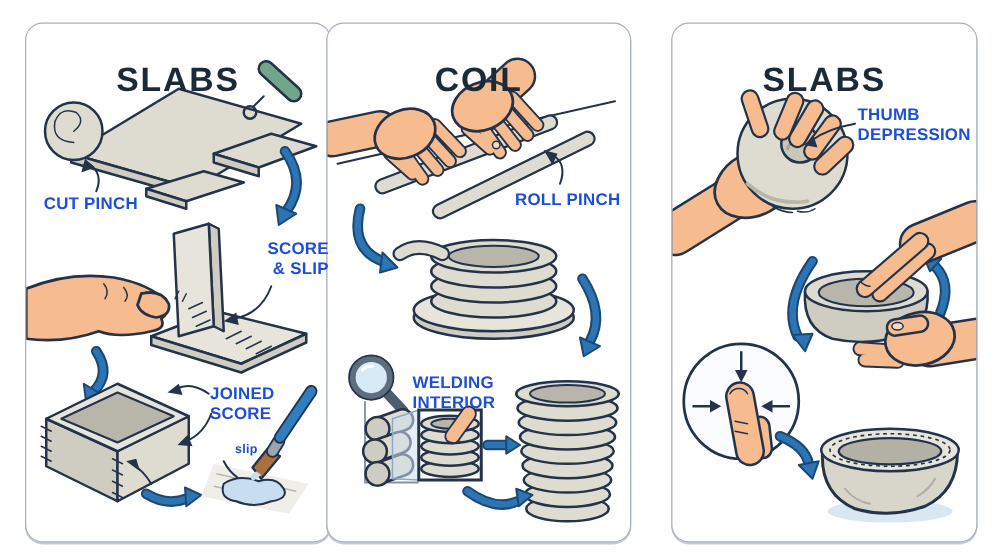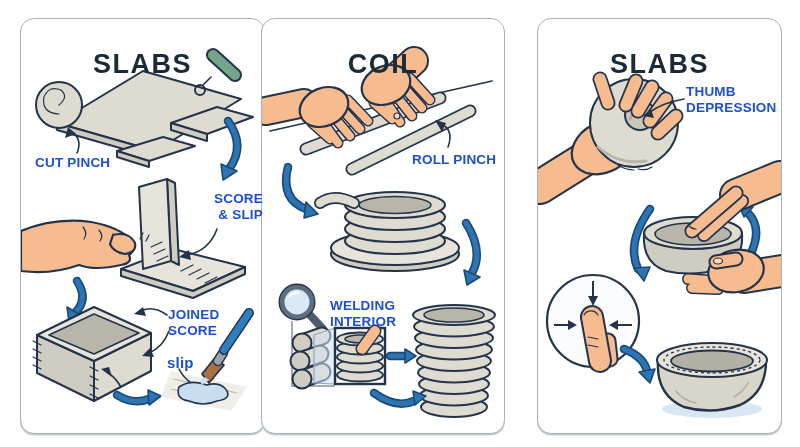--- a/index.html
+++ b/index.html
@@ -9,21 +9,21 @@
          box-shadow:0 1.5px 0 #c6ccd6;}
   #p1{left:20px;top:18px;width:243px;height:414px;}
   #p2{left:261px;top:18px;width:242px;height:414px;}
   #p3{left:537px;top:18px;width:243px;height:414px;}
   .panel svg{position:absolute;left:0;top:0;width:100%;height:100%;}
   .ptitle{position:absolute;top:8px;left:0;right:0;text-align:center;font-size:27px;font-weight:700;
           color:#1c2a38;letter-spacing:1.5px;z-index:3;}
   .lbl{position:absolute;font-size:13.5px;font-weight:700;color:#1d4ed8;line-height:1.16;
        white-space:pre-line;letter-spacing:.2px;z-index:3;}
   .lbl.center{text-align:right;}
-  .lbl.slipword{font-size:15px;}
+  .lbl.slipword{font-size:10px;margin-left:21px;}
   
   .ink-ln{fill:none;stroke:#24334a;stroke-width:1.6;stroke-linecap:round;}
   .lh{fill:#24334a;stroke:none;}
   .bo{fill:none;stroke:#1a4a73;stroke-width:8.5;stroke-linecap:round;}
   .bf{fill:none;stroke:#2c74b4;stroke-width:5.2;stroke-linecap:round;}
   .bh{fill:#2c74b4;stroke:#1a4a73;stroke-width:1.6;stroke-linejoin:round;}
   .clay{fill:#dedbd1;stroke:#24334a;stroke-width:2;stroke-linejoin:round;}
   .clayL{fill:#e6e4db;stroke:#24334a;stroke-width:2;stroke-linejoin:round;}
   .clayM{fill:#cfccc1;stroke:#24334a;stroke-width:2;stroke-linejoin:round;}
   .clayD{fill:#b8b5aa;stroke:#24334a;stroke-width:1.6;stroke-linejoin:round;}

